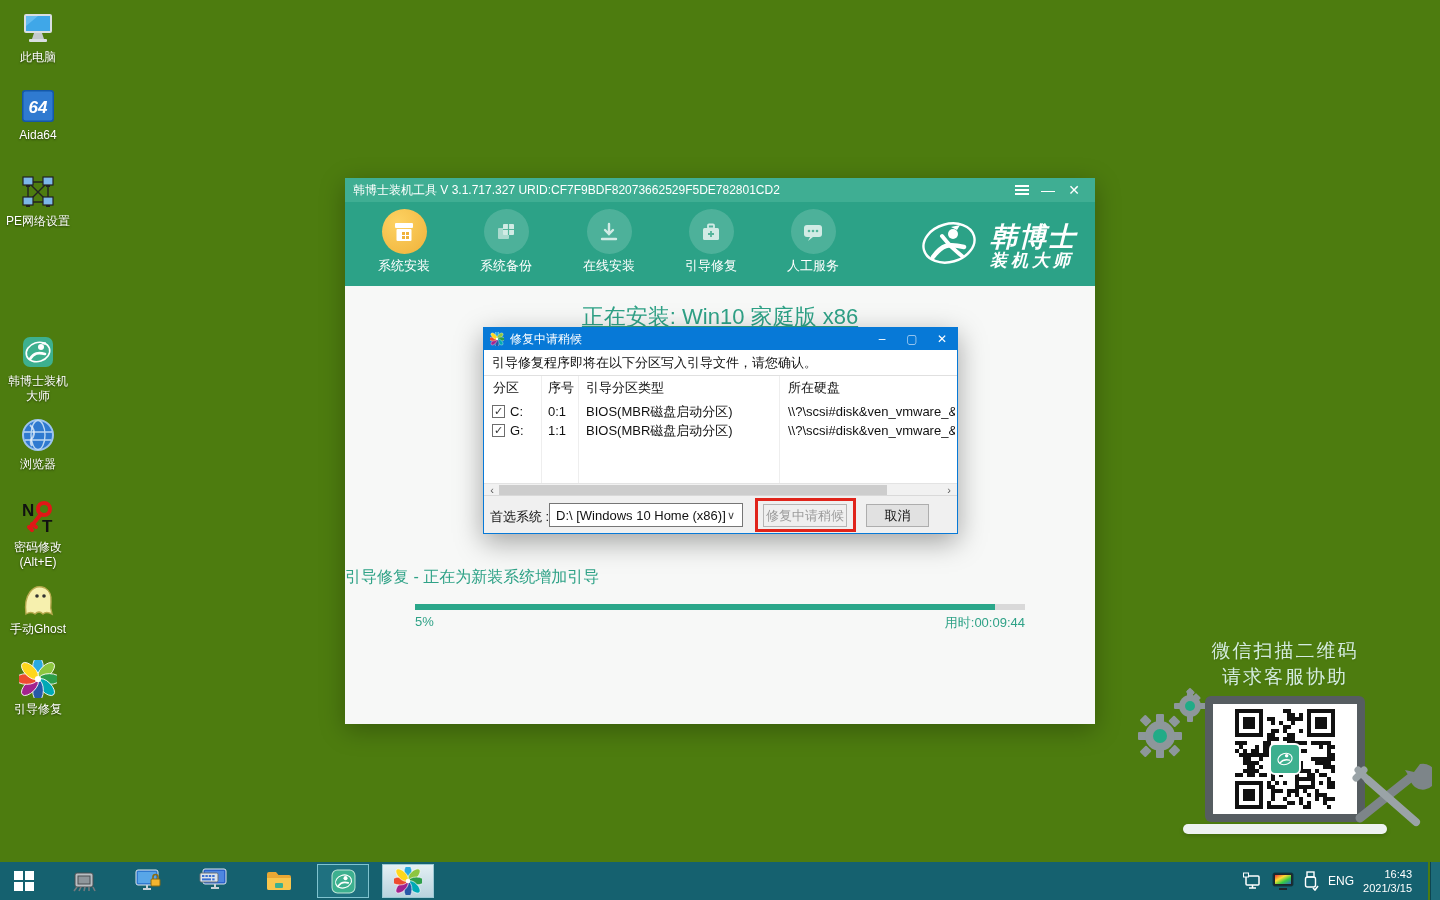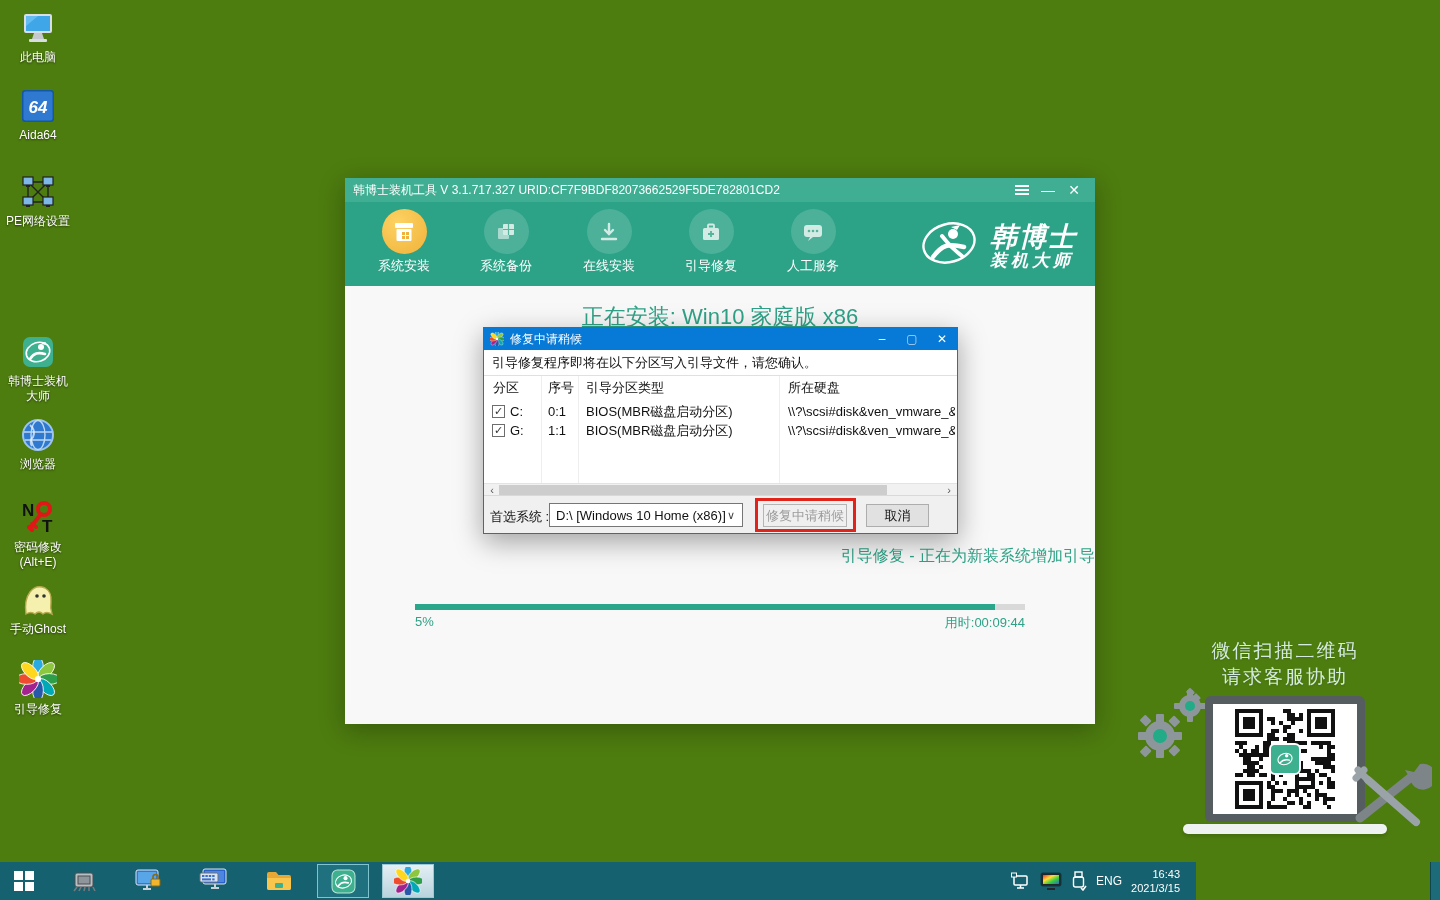--- a/index.html
+++ b/index.html
@@ -29,21 +29,21 @@
              background:rgba(255,255,255,.16); display:flex; align-items:center; justify-content:center; }
   .titem.active .tcircle { background:radial-gradient(circle at 35% 30%, #fdd262, #f0b23a); }
   .tlabel { margin-top:3px; font-size:13px; color:#fff; }
   .brand { position:absolute; right:18px; top:10px; display:flex; align-items:center; }
   .brand-text { margin-left:10px; color:#fff; font-style:italic; font-weight:bold;margin-top:6px; }
   .brand-l1 { font-size:27px; line-height:28px; letter-spacing:2px; }
   .brand-l2 { font-size:17px; line-height:19px; letter-spacing:4px; }
   .mcontent { height:438px; background:#f7f8f7; position:relative; }
   .status-line { position:absolute; top:16px; width:100%; text-align:center;
                  font-size:22px; color:#2fa287; text-decoration:underline; }
-  .prog-label { position:absolute; top:260px; width:100%; text-align:right; font-size:16px; color:#2fa287; }
+  .prog-label { position:absolute; top:281px; width:100%; text-align:left; font-size:16px; color:#2fa287; }
   .prog-track { position:absolute; left:70px; top:318px; width:610px; height:6px; background:#d9d9d9; }
   .prog-fill { height:6px; background:#2aa78a; width:0; }
   .prog-pct { position:absolute; left:70px; top:328px; font-size:13px; color:#2fa287; }
   .prog-elapsed { position:absolute; right:70px; top:328px; font-size:13px; color:#2fa287; }
 
   
   .dlg { position:absolute; left:483px; top:327px; width:475px; height:207px;
          background:#f0f0f0; border:1px solid #0779d7; box-shadow:0 8px 26px rgba(0,0,0,.35); }
   .dlg-title { height:22px; background:#0779d7; display:flex; align-items:center; padding-left:6px; }
   .dlg-title-text { color:#fff; font-size:12px; margin-left:6px; flex:1; }
@@ -84,21 +84,21 @@
                    background:#565d61; border-radius:6px; }
   .laptop-inner { position:absolute; left:8px; top:8px; width:144px; height:110px; background:#fff; }
   #qr { position:absolute; left:22px; top:5px; width:100px; height:100px; }
   .qr-logo { position:absolute; left:56px; top:39px; width:32px; height:32px; background:#3db08f;
              border:2px solid #fff; border-radius:6px; display:flex; align-items:center; justify-content:center; }
   .laptop-base { position:absolute; left:1183px; top:824px; width:204px; height:10px;
                  background:#eef2f1; border-radius:5px; box-shadow:0 2px 4px rgba(0,0,0,.15); }
   .deco { position:absolute; }
 
   
-  .taskbar { position:absolute; left:0; top:862px; width:1196px; height:38px; background:#15616f;
+  .taskbar { position:absolute; left:0; top:862px; width:1428px; height:38px; background:#15616f;
              display:flex; align-items:center;gap:9px; }
   .tb-btn { width:48px; height:38px; display:flex; align-items:center; justify-content:center; cursor:pointer; }
   .tb-app { width:52px; height:34px; margin:0 2px; display:flex; align-items:center; justify-content:center;
             cursor:pointer; }
   .tb-app.active1 { background:#1f7180; border:1px solid #7fc3cf; }
   .tb-app.active2 { background:linear-gradient(#e3eff4,#b9d3dd); border:1px solid #9cc9d4; }
   .tray { position:absolute; right:16px; top:0; height:38px; display:flex; align-items:center; gap:9px; }
   .tray-txt { color:#fff; font-size:12px; cursor:default; }
   .clock { color:#fff; font-size:11px; line-height:14px; text-align:right; cursor:default; }
   .showdesk { position:absolute; right:0; top:862px; width:10px; height:38px;

